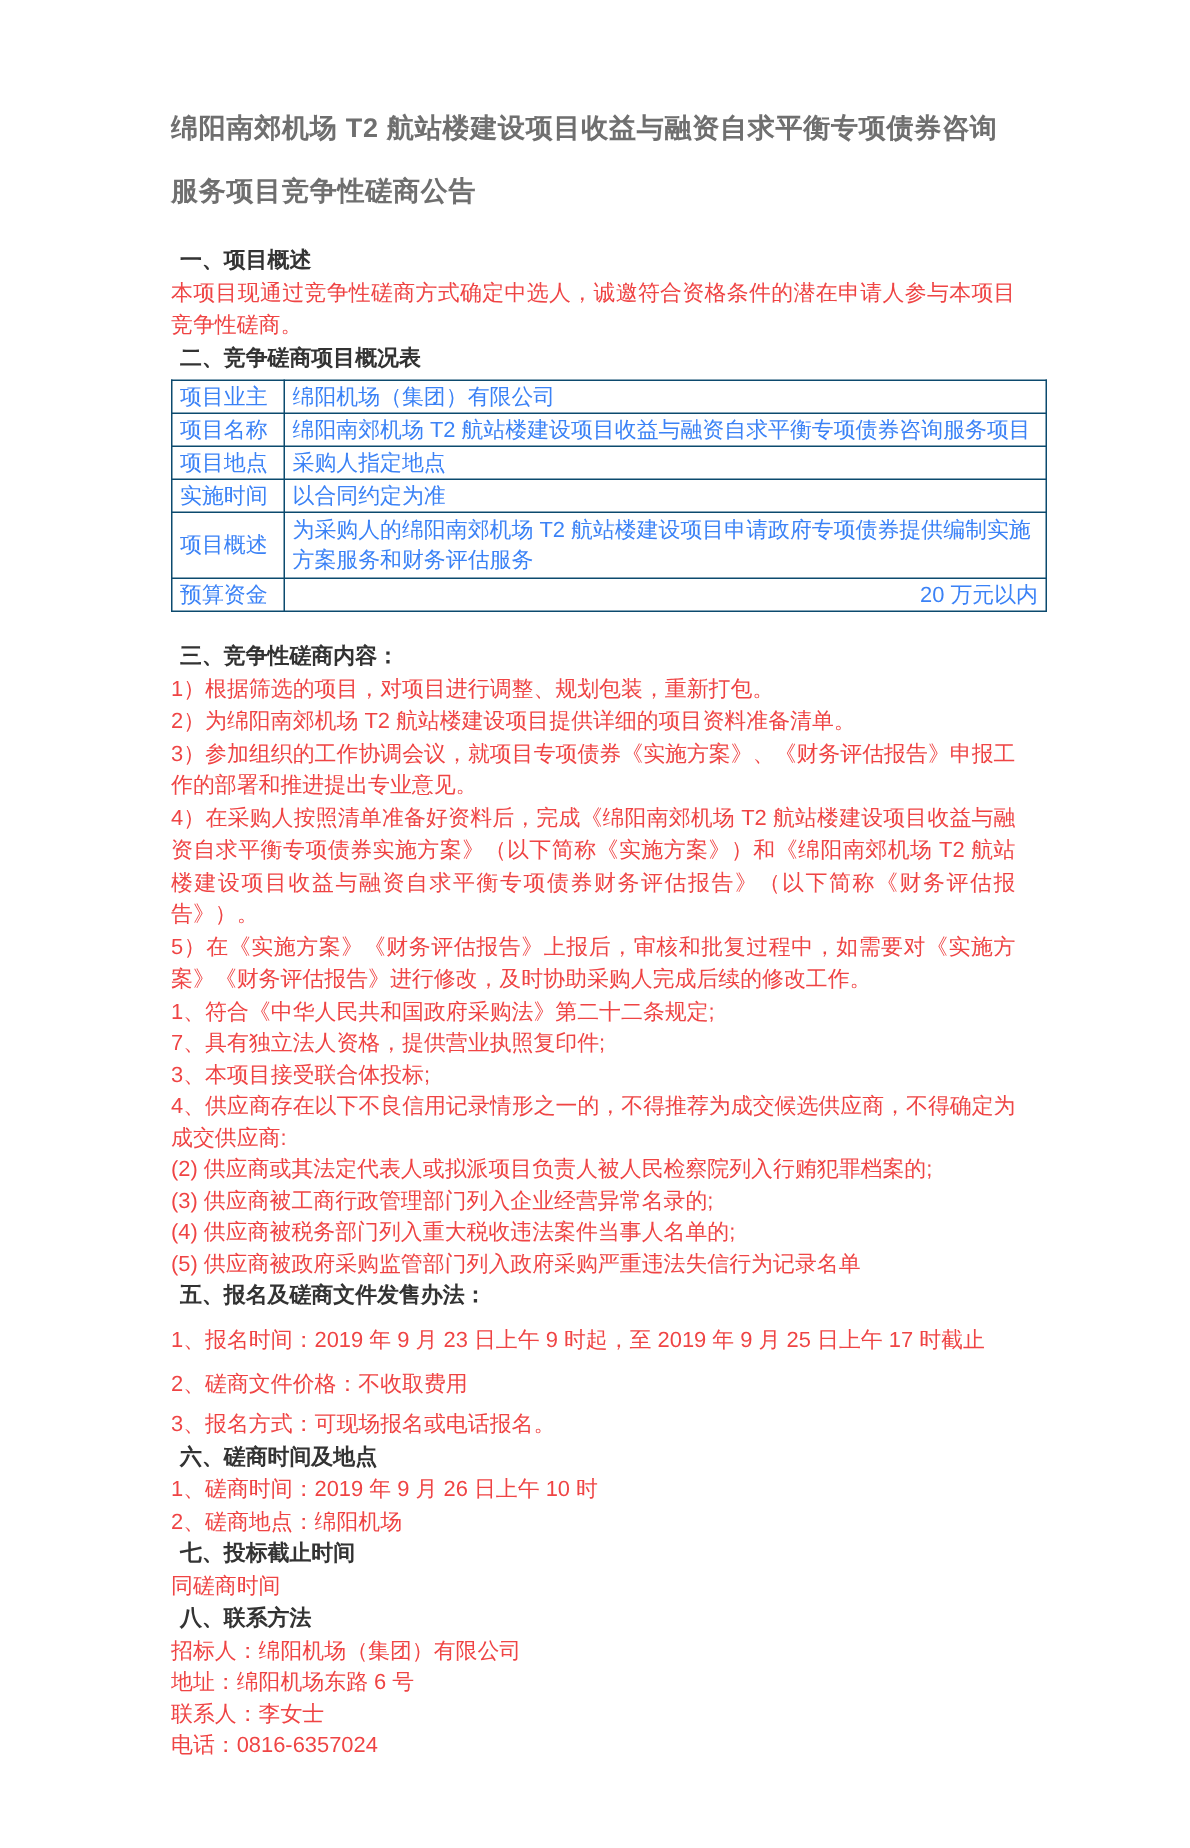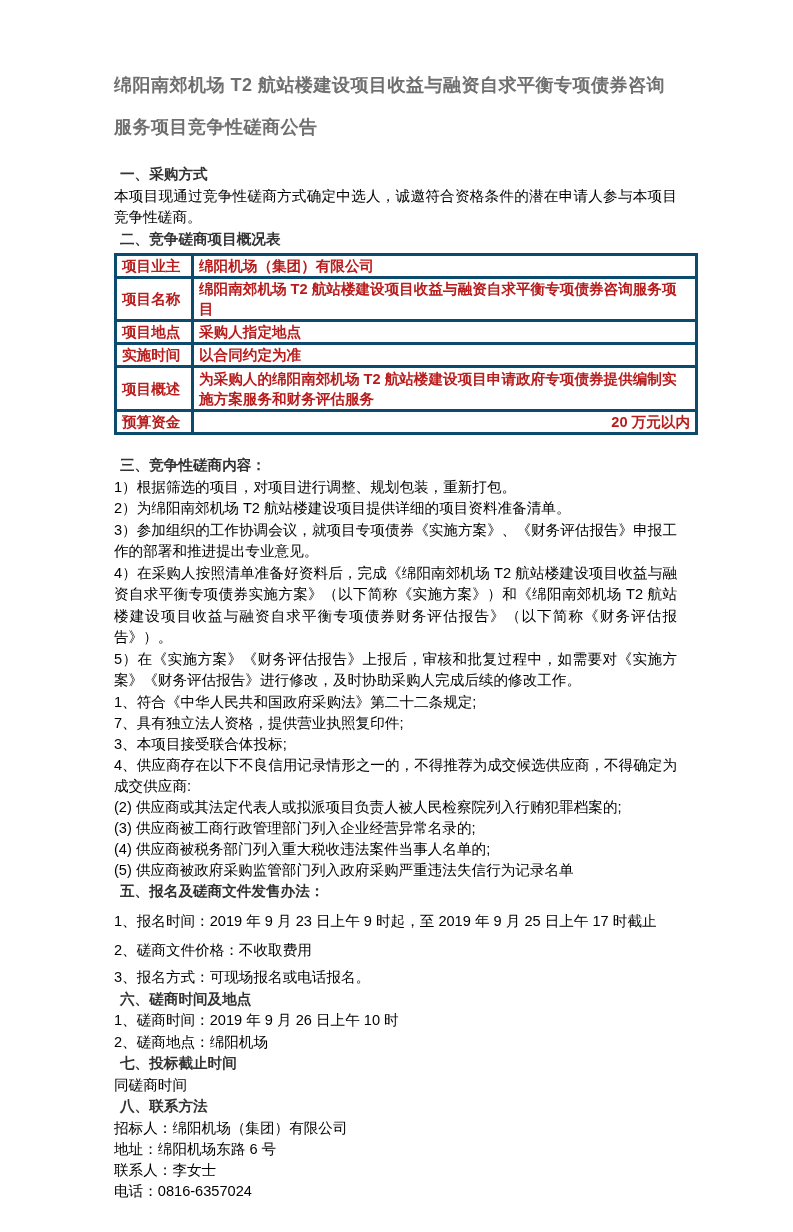--- a/index.html
+++ b/index.html
@@ -41,39 +41,38 @@
     color: #333333;
     line-height: 21.5px;
     padding-left: 6px;
     margin: 0;
   }
   .para {
     font-size: 14.6px;
     line-height: 21.5px;
     margin: 0;
     text-align: justify;
-    color: #000000;
+    color: #ef4444;
   }
   .para.tight { line-height: 21px; }
   .gap-before { margin-top: 20px; }
   .s5-item-1 { margin-top: 9px; margin-bottom: 7px; }
   .overview-table {
     border-collapse: collapse;
     width: 584px;
     margin-top: 3px;
     table-layout: fixed;
   }
   .overview-table td {
-    border: 3px solid #0c4a6e;
+    border: 1px solid #0c4a6e;
     font-size: 14.6px;
     line-height: 20px;
     padding: 0 5px;
     vertical-align: middle;
-    color: #b91c1c;
-    font-weight: bold;
+    color: #3b82f6;
   }
   .overview-table td.label-cell {
     width: 64px;
     white-space: nowrap;
   }
   .overview-table tr { height: 22px; }
   .overview-table tr.tall { height: 44px; }
   .red-text { color: #e02b2b; text-align: right; }
 </style>
 </head>
@@ -81,21 +80,21 @@
 
 <div class="page">
 
   <div class="doc-title">
     <div>绵阳南郊机场 T2 航站楼建设项目收益与融资自求平衡专项债券咨询</div>
     <div>服务项目竞争性磋商公告</div>
   </div>
 
   <div class="text-col">
 
-    <p class="sec-heading">一、采购方式</p>
+    <p class="sec-heading">一、项目概述</p>
     <p class="para">本项目现通过竞争性磋商方式确定中选人，诚邀符合资格条件的潜在申请人参与本项目竞争性磋商。</p>
 
     <p class="sec-heading">二、竞争磋商项目概况表</p>
   </div>
 
   <table class="overview-table">
     <tbody>
       <tr>
         <td class="label-cell">项目业主</td>
         <td>绵阳机场（集团）有限公司</td>

